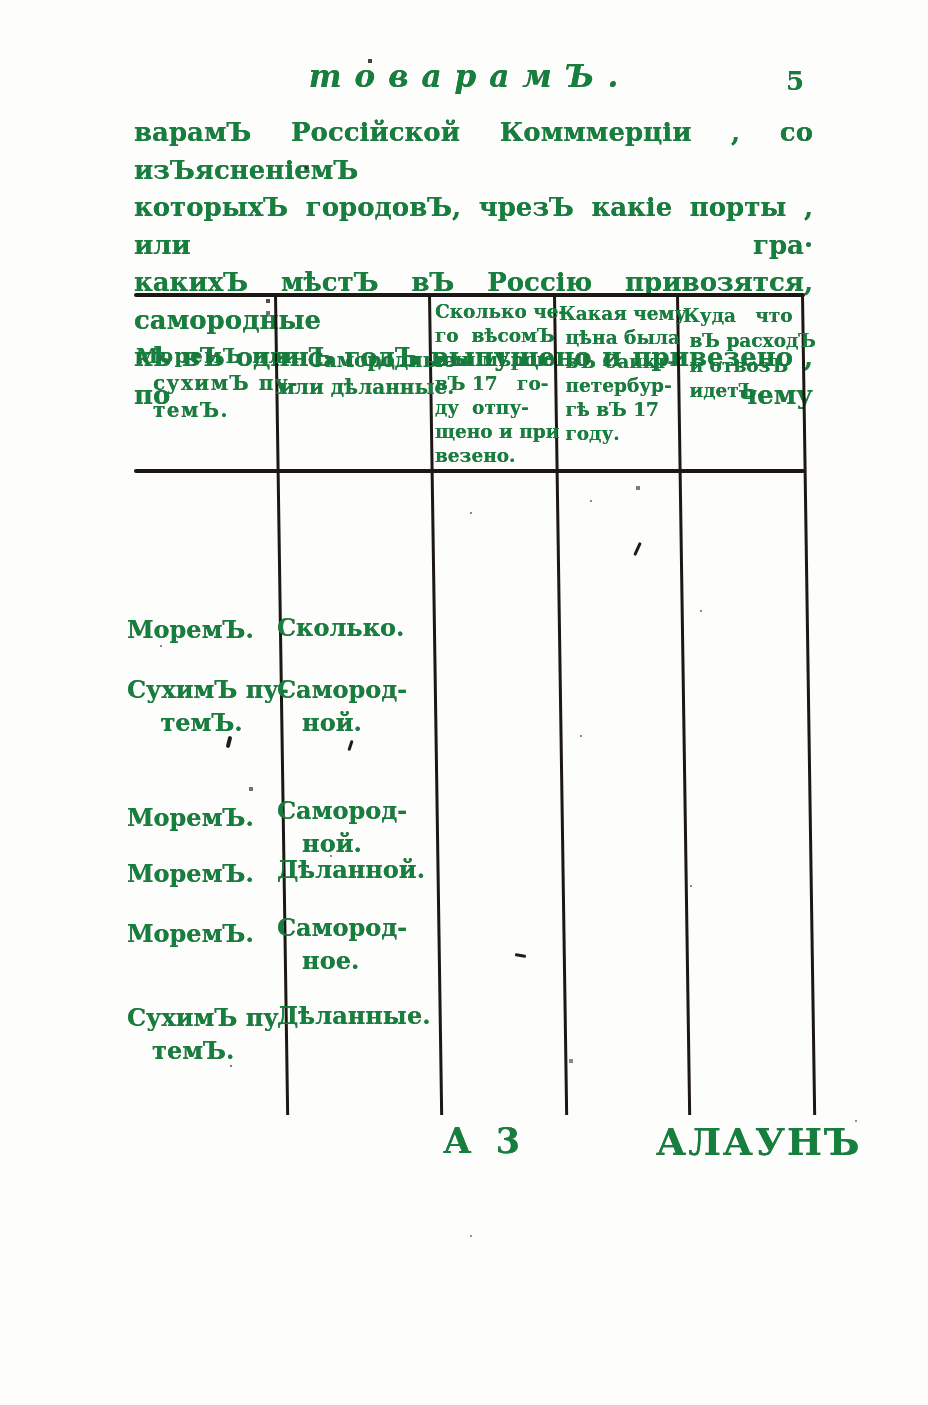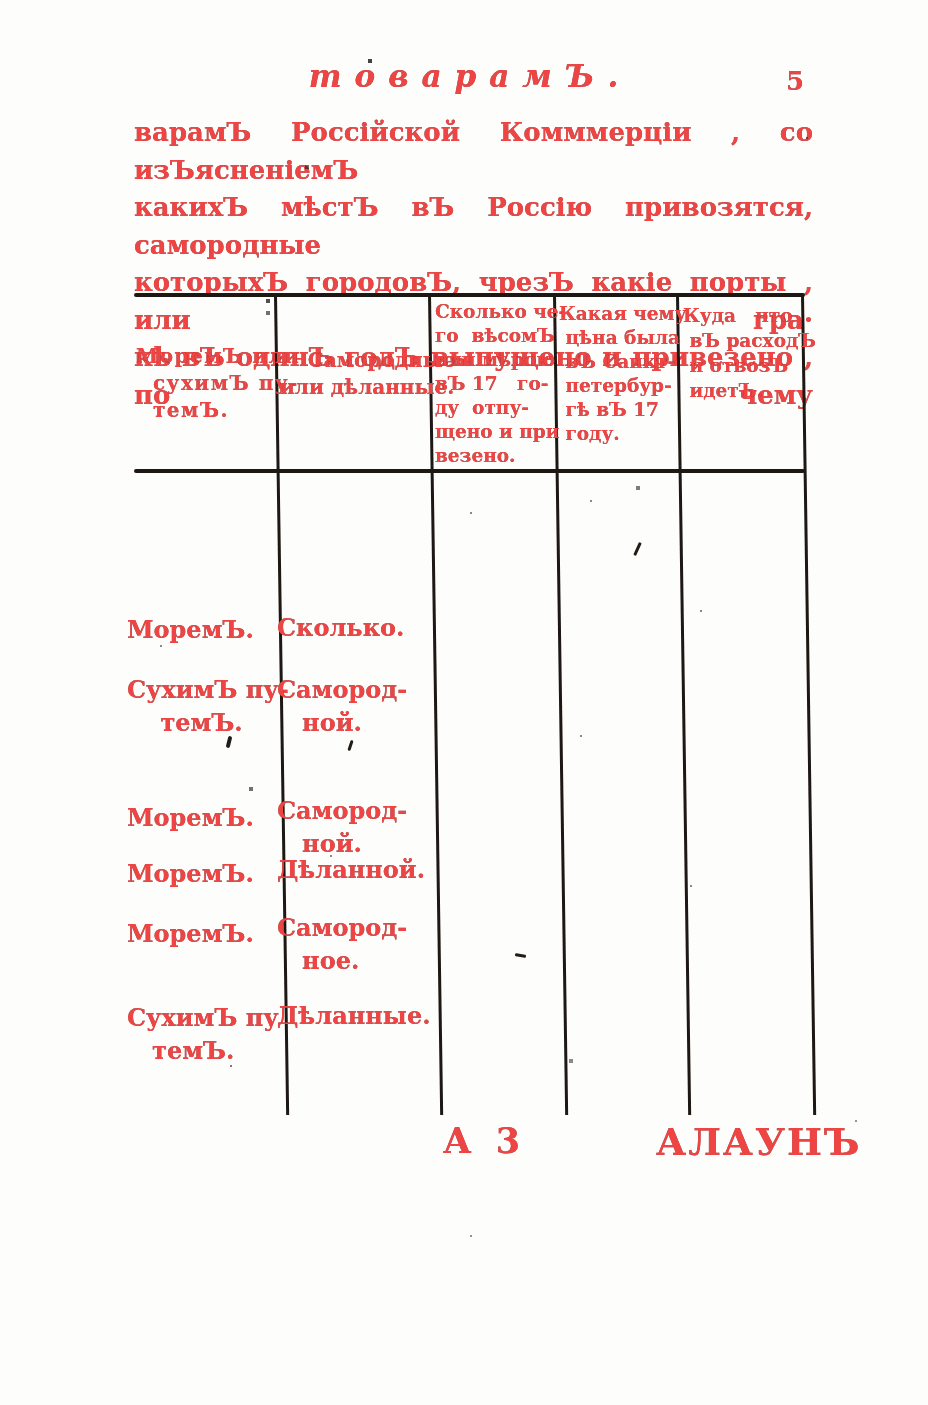--- a/index.html
+++ b/index.html
@@ -1,19 +1,19 @@
 <!DOCTYPE html>
 <html><head>
 <meta charset="utf-8">
 <style>
   html,body { margin:0; padding:0; background:#d9d9d6; }
   .page {
     position:relative; width:928px; height:1405px; margin:0 auto;
     background:#fdfdfb; overflow:hidden;
-    font-family:"DejaVu Serif", serif; color:#ef4444;
+    font-family:"DejaVu Serif", serif; color:#15803d;
   }
   .ink { font-weight:bold; text-shadow:0 0 .6px rgba(24,19,14,.65); }
 
   .running-head {
     position:absolute; top:58px; left:0; width:940px; text-align:center;
     font-style:italic; font-size:31px; letter-spacing:13px;
   }
   .page-number { position:absolute; top:66px; left:786px; font-size:26px; }
 
   .paragraph { position:absolute; top:114px; left:134px; width:679px;
@@ -68,22 +68,22 @@
 </head>
 <body>
 
 <div class="page">
 
   <div class="running-head ink">товарамЪ.</div>
   <div class="page-number ink">5</div>
 
   <div class="paragraph ink">
     <div class="pline">варамЪ Россійской Комммерціи , со изЪясненіемЪ</div>
+    <div class="pline">которыхЪ городовЪ, чрезЪ какіе порты , или гра·</div>
     <div class="pline">какихЪ мѣстЪ вЪ Россію привозятся, самородные</div>
-    <div class="pline">которыхЪ городовЪ, чрезЪ какіе порты , или гра·</div>
     <div class="pline">кѣ вЪ одинЪ годЪ выпущено и привезено , по чему</div>
   </div>
 
   <div class="table">
     <div class="hrule top"></div>
     <div class="hrule mid"></div>
     <div class="vline v1"></div>
     <div class="vline v2"></div>
     <div class="vline v3"></div>
     <div class="vline v4"></div>

